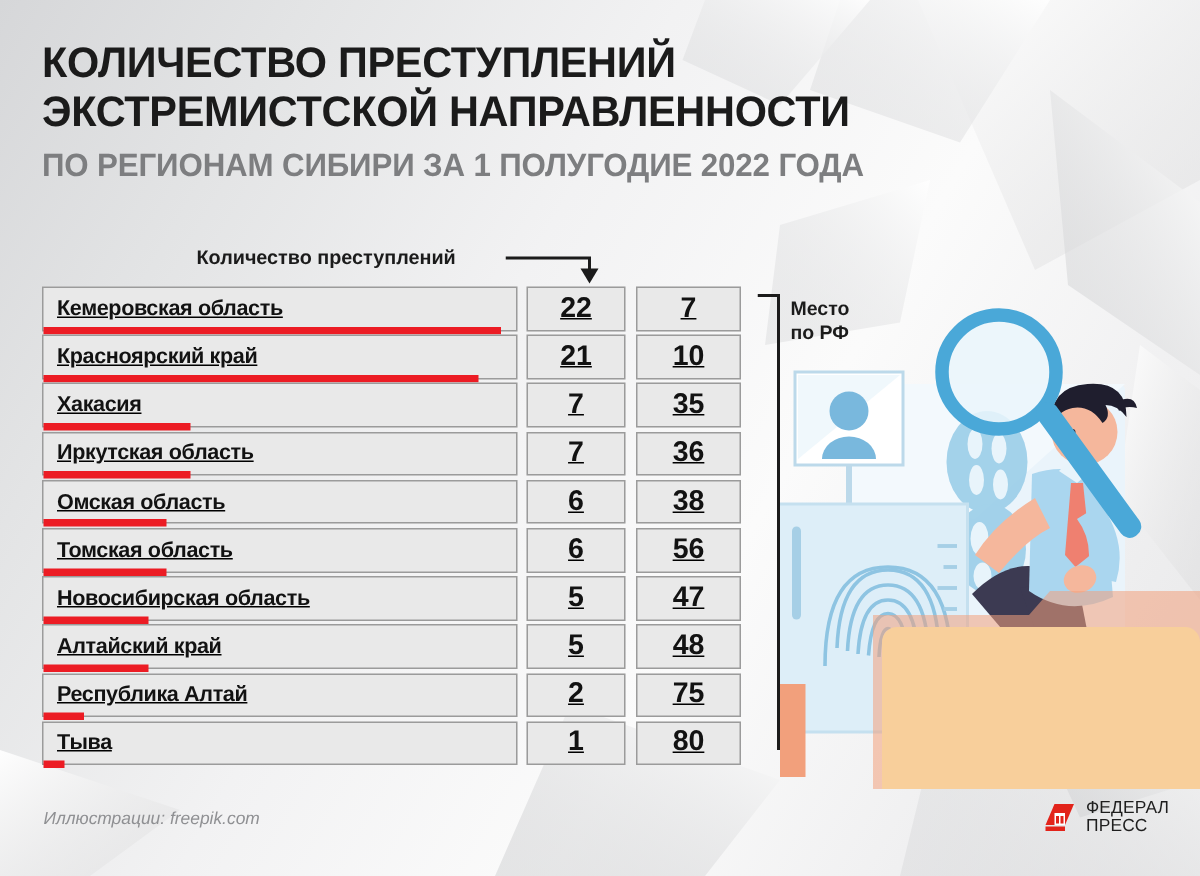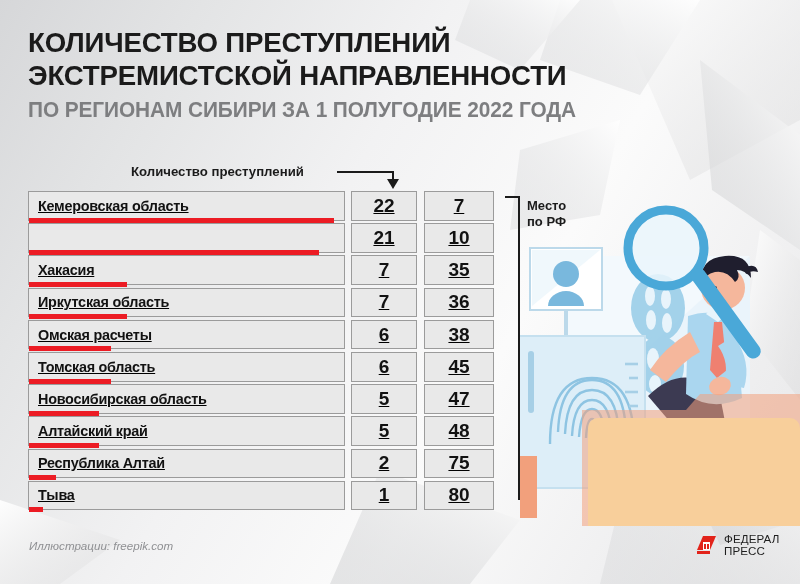--- a/index.html
+++ b/index.html
@@ -136,20 +136,21 @@
       <div class="row">
         <div class="namecell">
           <span class="label">Кемеровская область</span>
           <div class="bar" style="width: 305px; background: rgb(236, 28, 36);"></div>
         </div>
         <div class="numcell">22</div>
         <div class="numcell rank">7</div>
       </div>
       <div class="row">
         <div class="namecell">
+          <span class="label">Красноярский край</span>
           <div class="bar" style="width: 289.75px; background: rgb(236, 28, 36);"></div>
         </div>
         <div class="numcell">21</div>
         <div class="numcell rank">10</div>
       </div>
       <div class="row">
         <div class="namecell">
           <span class="label">Хакасия</span>
           <div class="bar" style="width: 97.6px; background: rgb(236, 28, 36);"></div>
         </div>
@@ -159,33 +160,33 @@
       <div class="row">
         <div class="namecell">
           <span class="label">Иркутская область</span>
           <div class="bar" style="width: 97.6px; background: rgb(236, 28, 36);"></div>
         </div>
         <div class="numcell">7</div>
         <div class="numcell rank">36</div>
       </div>
       <div class="row">
         <div class="namecell">
-          <span class="label">Омская расчеты</span>
+          <span class="label">Омская область</span>
           <div class="bar" style="width: 82.35px; background: rgb(236, 28, 36);"></div>
         </div>
         <div class="numcell">6</div>
         <div class="numcell rank">38</div>
       </div>
       <div class="row">
         <div class="namecell">
           <span class="label">Томская область</span>
           <div class="bar" style="width: 82.35px; background: rgb(236, 28, 36);"></div>
         </div>
         <div class="numcell">6</div>
-        <div class="numcell rank">45</div>
+        <div class="numcell rank">56</div>
       </div>
       <div class="row">
         <div class="namecell">
           <span class="label">Новосибирская область</span>
           <div class="bar" style="width: 70.15px; background: rgb(236, 28, 36);"></div>
         </div>
         <div class="numcell">5</div>
         <div class="numcell rank">47</div>
       </div>
       <div class="row">

